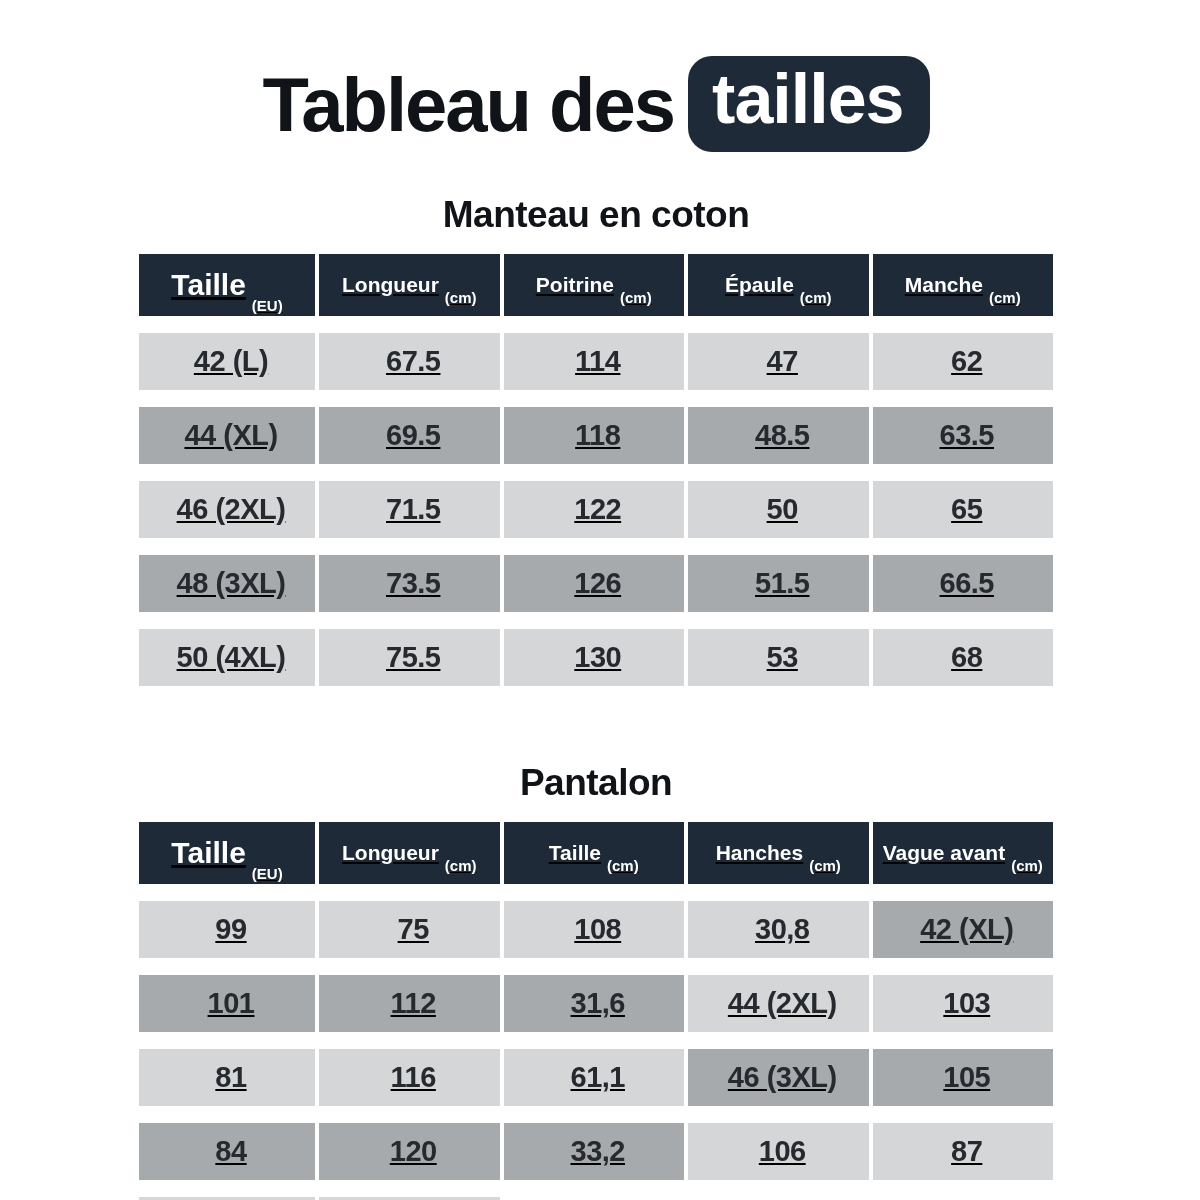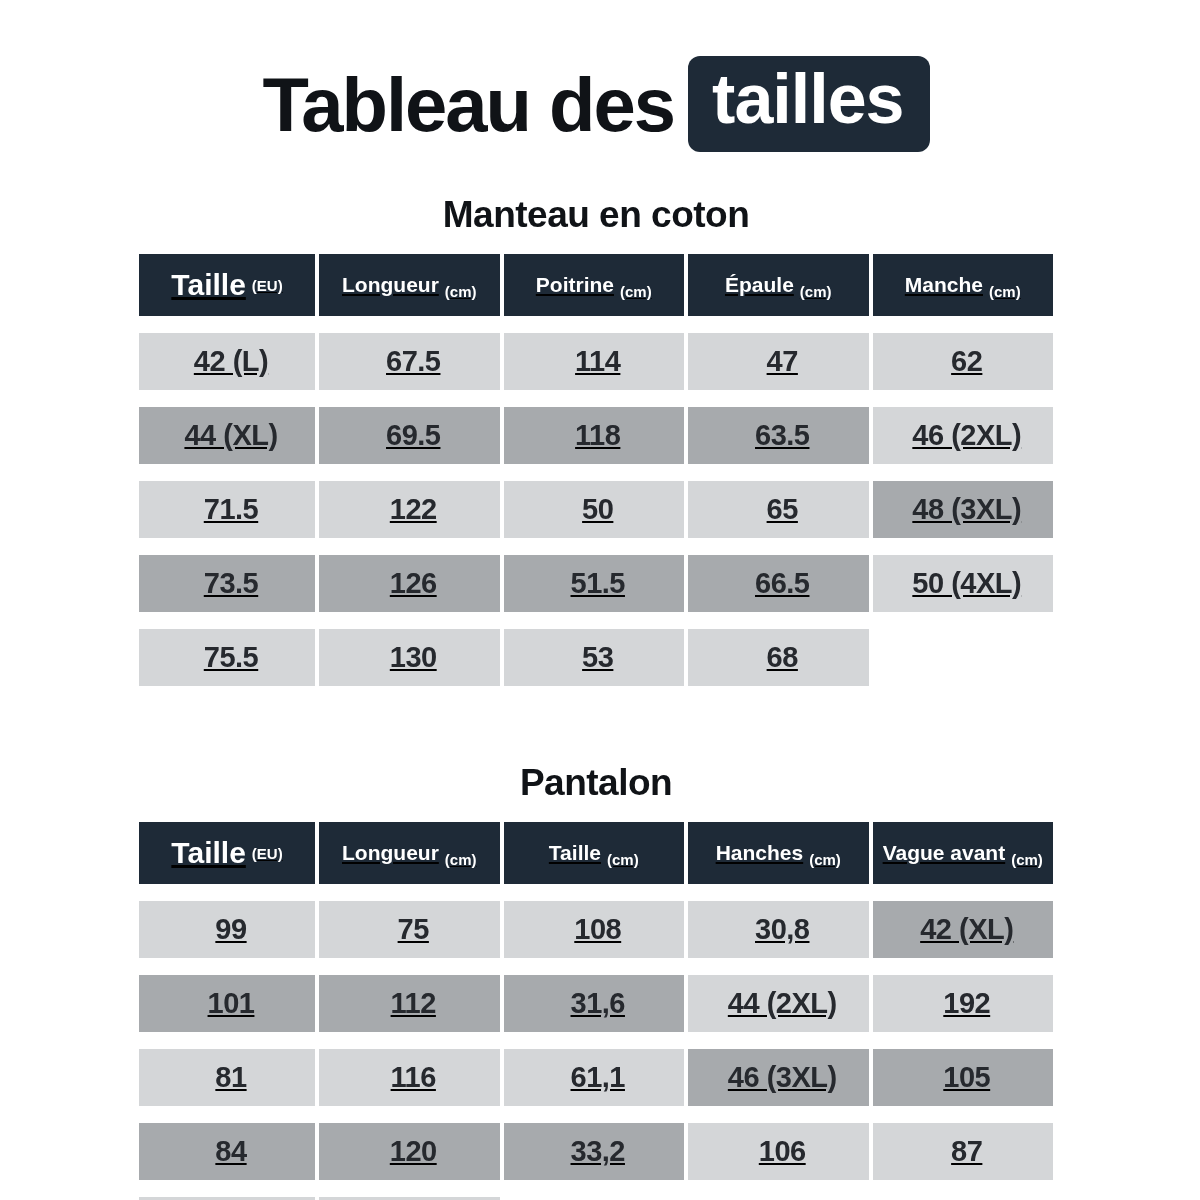--- a/index.html
+++ b/index.html
@@ -27,21 +27,21 @@
   }
   .title-prefix{
     font-size:76px;font-weight:800;color:var(--title-text);
     letter-spacing:-2px;
   }
   .title-pill{
     margin-left:14px;
     background:var(--header-bg);
     color:var(--header-text);
     font-size:70px;font-weight:800;letter-spacing:-1px;
-    border-radius:12px;
+    border-radius:24px;
     padding:0 26px 10px 24px;
     line-height:86px;
     display:inline-block;
   }
 
   
   .section-title{
     text-align:center;
     font-size:37px;font-weight:800;color:var(--title-text);
     letter-spacing:-0.5px;
@@ -64,22 +64,22 @@
     text-align:center;
   }
   .cell.head{
     background:var(--header-bg);
     color:var(--header-text);
     font-size:21px;font-weight:600;
     white-space:nowrap;
   }
   .cell.head .lbl{font-weight:600;}
   .cell.head.first .lbl{font-size:30px;}
-  .cell.head .unit{font-size:15px;font-weight:600;margin-left:6px;position:relative;top:6px;}
-  .cell.head.first .unit{top:0;}
+  .cell.head .unit{font-size:15px;font-weight:600;margin-left:6px;position:relative;top:12px;}
+  .cell.head.first .unit{top:20px;}
   .cell.data{
     color:var(--cell-text);
     font-size:29px;font-weight:600;
     letter-spacing:-0.5px;
     padding-left:8px;
   }
   .cell.data.light{background:var(--row-light);}
   .cell.data.dark{background:var(--row-dark);}
 </style>
 </head>
@@ -116,20 +116,21 @@
         <span class="unit">(cm)</span>
       </div>
       <div class="cell data light">42 (L)</div>
       <div class="cell data light">67.5</div>
       <div class="cell data light">114</div>
       <div class="cell data light">47</div>
       <div class="cell data light">62</div>
       <div class="cell data dark">44 (XL)</div>
       <div class="cell data dark">69.5</div>
       <div class="cell data dark">118</div>
+      <div class="cell data dark">48.5</div>
       <div class="cell data dark">63.5</div>
       <div class="cell data light">46 (2XL)</div>
       <div class="cell data light">71.5</div>
       <div class="cell data light">122</div>
       <div class="cell data light">50</div>
       <div class="cell data light">65</div>
       <div class="cell data dark">48 (3XL)</div>
       <div class="cell data dark">73.5</div>
       <div class="cell data dark">126</div>
       <div class="cell data dark">51.5</div>
@@ -166,21 +167,21 @@
       </div>
       <div class="cell data light">99</div>
       <div class="cell data light">75</div>
       <div class="cell data light">108</div>
       <div class="cell data light">30,8</div>
       <div class="cell data dark">42 (XL)</div>
       <div class="cell data dark">101</div>
       <div class="cell data dark">112</div>
       <div class="cell data dark">31,6</div>
       <div class="cell data light">44 (2XL)</div>
-      <div class="cell data light">192</div>
+      <div class="cell data light">103</div>
       <div class="cell data light">81</div>
       <div class="cell data light">116</div>
       <div class="cell data light">61,1</div>
       <div class="cell data dark">46 (3XL)</div>
       <div class="cell data dark">105</div>
       <div class="cell data dark">84</div>
       <div class="cell data dark">120</div>
       <div class="cell data dark">33,2</div>
       <div class="cell data light">106</div>
       <div class="cell data light">87</div>

